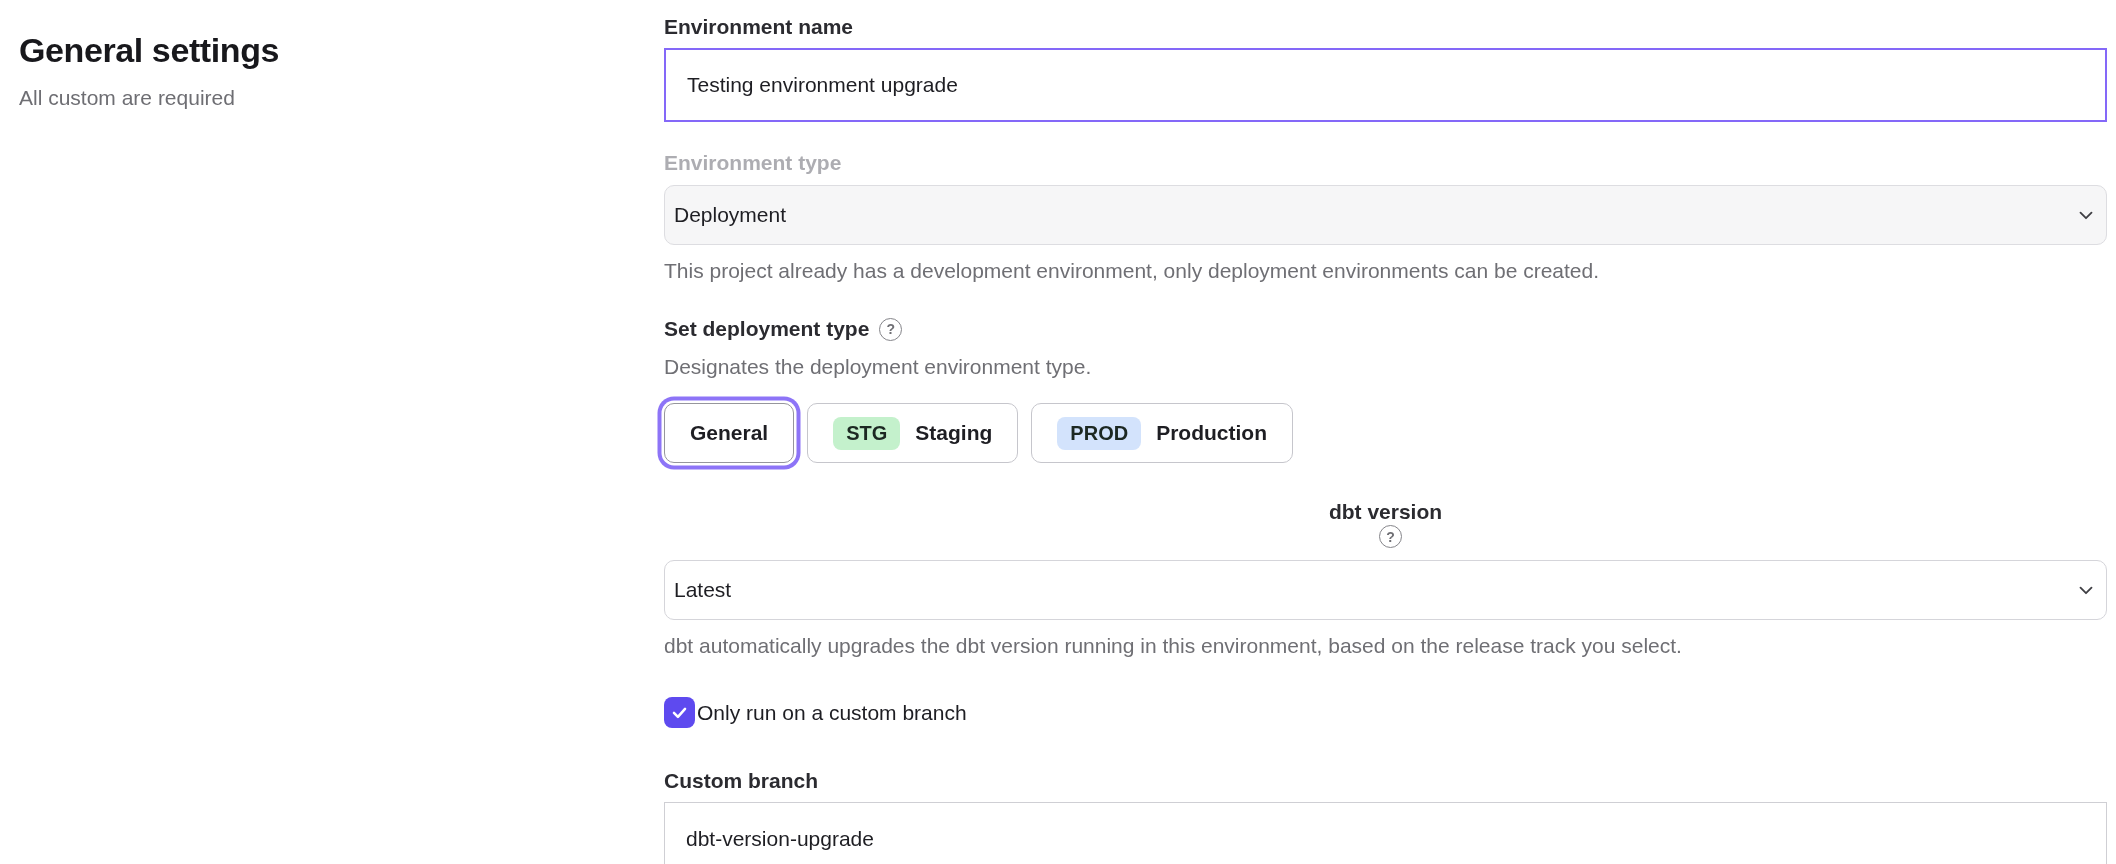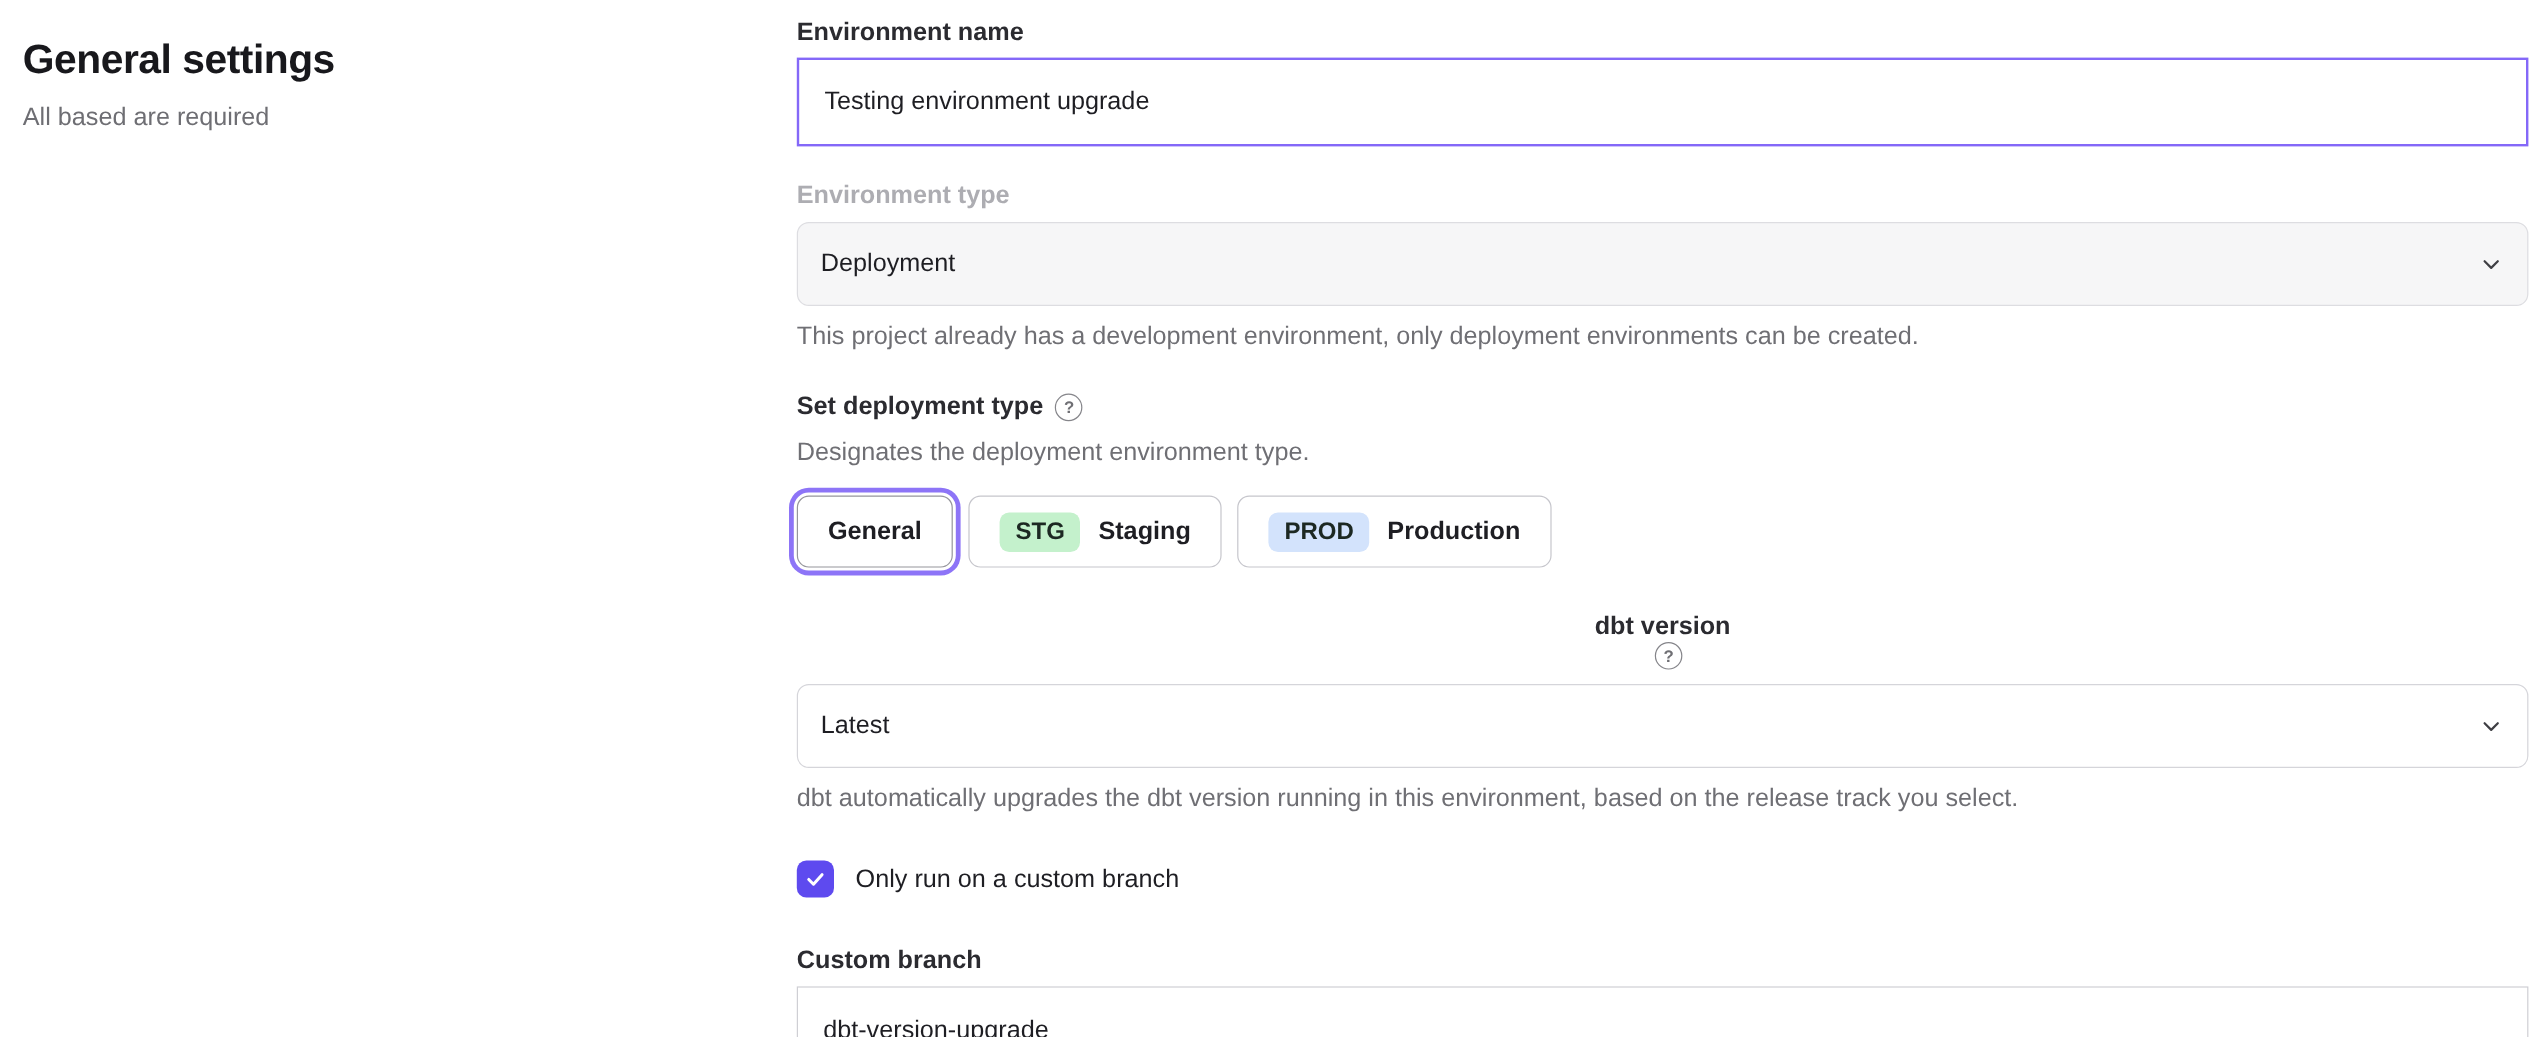--- a/index.html
+++ b/index.html
@@ -19,23 +19,23 @@
   .helper-text { font-size: 21px; font-weight: 400; color: #6f6f74; line-height: 28px; }
 
   .text-input {
     width: 100%; height: 74px; border-radius: 0; background: #fff;
     font-family: inherit; font-size: 21px; color: #1e1e23; padding: 0 21px; outline: none;
     border: 1.5px solid #cfcfd4; display: block;
   }
   .text-input.focused { border: 2.5px solid #8468f8; }
 
   .select-box {
-    width: 100%; height: 70px; border-radius: 10px; border: 1.5px solid #d5d5da;
+    width: 100%; height: 60px; border-radius: 10px; border: 1.5px solid #d5d5da;
     background: #fff; display: flex; align-items: center; justify-content: space-between;
-    padding: 0 19px; font-size: 21px; color: #1e1e23; cursor: pointer;
+    padding: 0 9px; font-size: 21px; color: #1e1e23; cursor: pointer;
   }
   .select-box.disabled { background: #f6f6f7; border-color: #dddde1; cursor: default; }
   .chevron svg { display: block; }
 
   .section-head { display: flex; align-items: center; }
   .help-icon {
     width: 23px; height: 23px; border: 1.7px solid #85858a; border-radius: 50%;
     display: inline-flex; align-items: center; justify-content: center;
     font-size: 14px; font-weight: 700; color: #6f6f74; margin-left: 10px; flex: none;
   }
@@ -53,42 +53,42 @@
   .env-badge {
     padding: 5px 13px; border-radius: 8px; font-size: 20px; font-weight: 600; color: #1c2822;
   }
 
   .checkbox-row { display: flex; align-items: center; margin-top: 37px; }
   .checkbox {
     width: 31px; height: 31px; border-radius: 8px; background: #5e4aef;
     display: inline-flex; align-items: center; justify-content: center; cursor: pointer; flex: none;
   }
   .checkbox svg { display: block; }
-  .checkbox-label { margin-left: 18px; font-size: 21px; font-weight: 500; color: #1e1e23; }
+  .checkbox-label { margin-left: 2px; font-size: 21px; font-weight: 500; color: #1e1e23; }
 
   
   .m-row1 { margin-top: 0; }
   .m-input1 { margin-top: 8px; }
   .m-label2 { margin-top: 28px; }
   .m-select1 { margin-top: 9px; }
   .m-helper1 { margin-top: 12px; }
   .m-section1 { margin-top: 31px; align-items: center; }
   .m-designates { margin-top: 11px; }
   .m-dbtlabel { margin-top: 30px; flex-direction: column; }
   .m-select2 { margin-top: 12px; }
   .m-helper2 { margin-top: 12px; }
   .m-branchlabel { margin-top: 40px; }
   .m-input2 { margin-top: 8px; }
 </style>
 </head>
 <body>
 
 <div class="left-panel">
   <div class="page-title">General settings</div>
-  <div class="page-subtitle">All based are required</div>
+  <div class="page-subtitle">All custom are required</div>
 </div>
 
 <div class="form-col">
 
   <div class="field-label m-row1">Environment name</div>
   <input class="text-input focused m-input1" type="text" value="Testing environment upgrade" style="">
 
   <div class="field-label disabled m-label2">Environment type</div>
   <div class="select-box disabled m-select1" aria-disabled="true">
     <span>Deployment</span>

